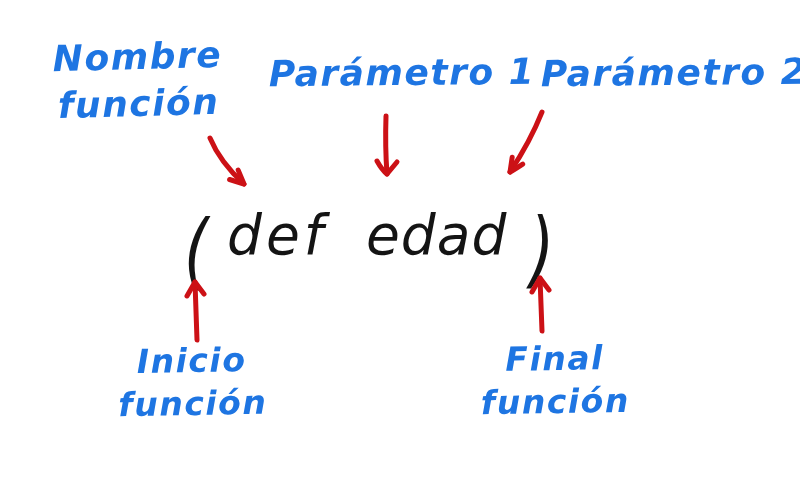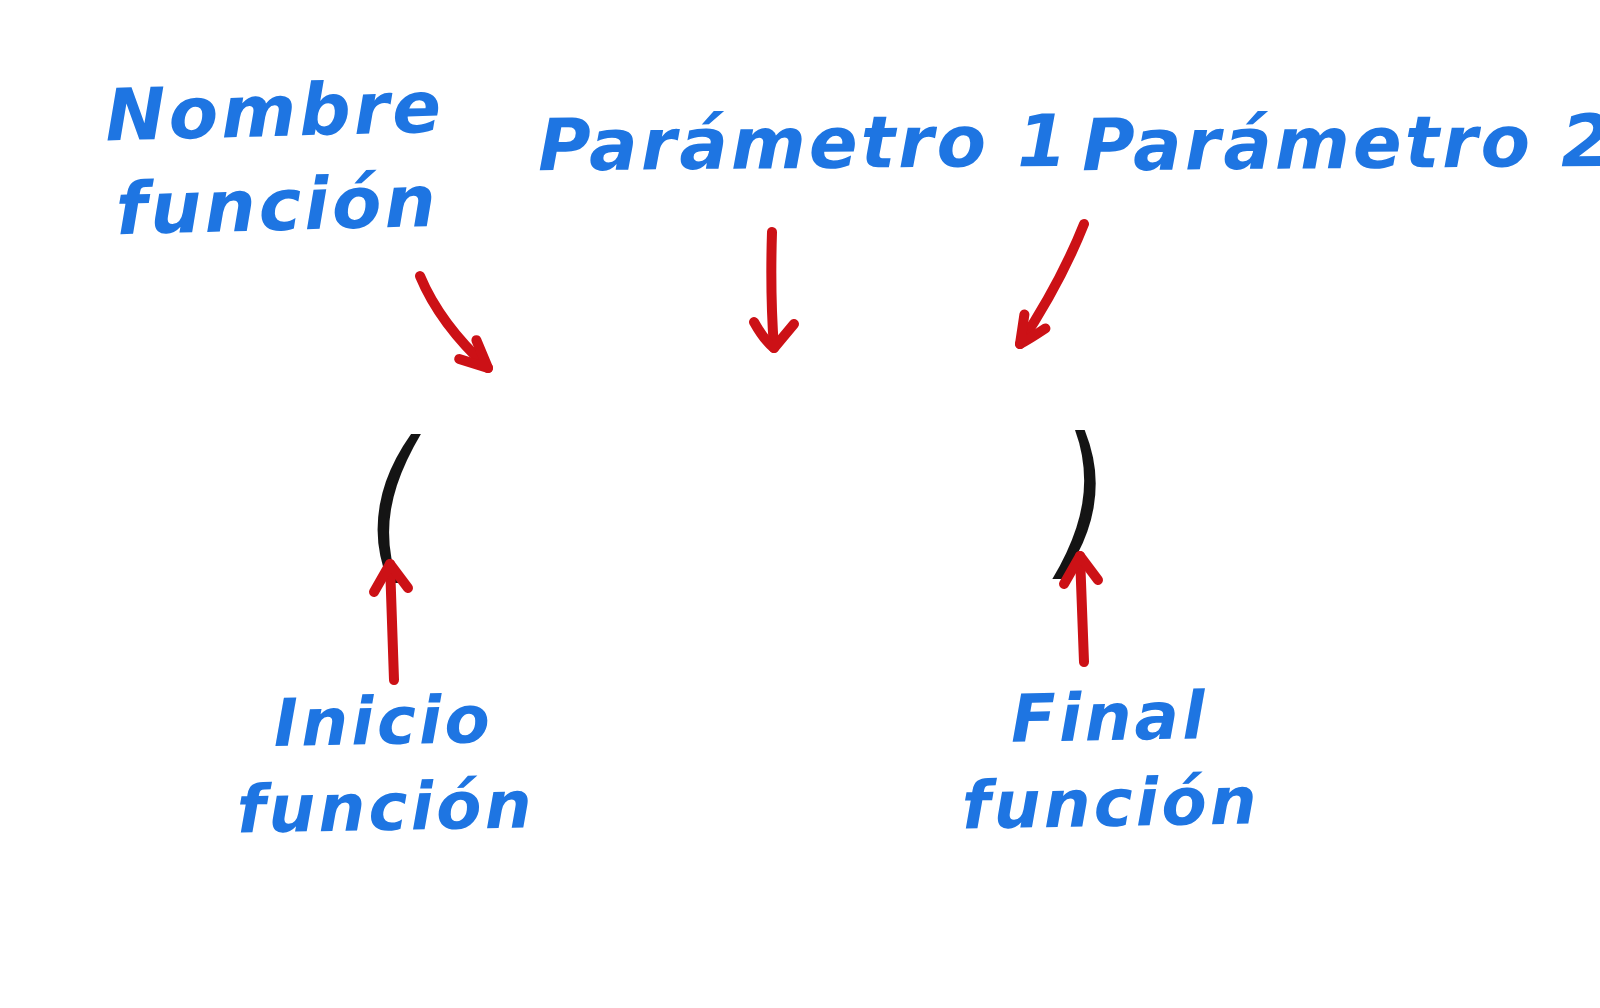--- a/index.html
+++ b/index.html
@@ -113,20 +113,22 @@
     <span class="line">función</span>
   </div>
 
   <div class="hand-label lbl-final">
     <span class="line">Final</span>
     <span class="line">función</span>
   </div>
 
   <div class="code-layer">
     <span class="code-token tok-paren tok-open">(</span>
+    <span class="code-token tok-def">def</span>
+    <span class="code-token tok-edad">edad</span>
     <span class="code-token tok-paren tok-close">)</span>
   </div>
 
   <svg class="arrow" style="left:206px; top:134px;" width="48" height="58" viewBox="0 0 48 58" aria-hidden="true">
     <path d="M4,4 Q14,28 38,50"></path>
     <path d="M32.2,36.1 L38,50 L23.6,45.5"></path>
   </svg>
 
   <svg class="arrow" style="left:372px; top:112px;" width="32" height="72" viewBox="0 0 32 72" aria-hidden="true">
     <path d="M14,4 Q13,35 15,62"></path>

